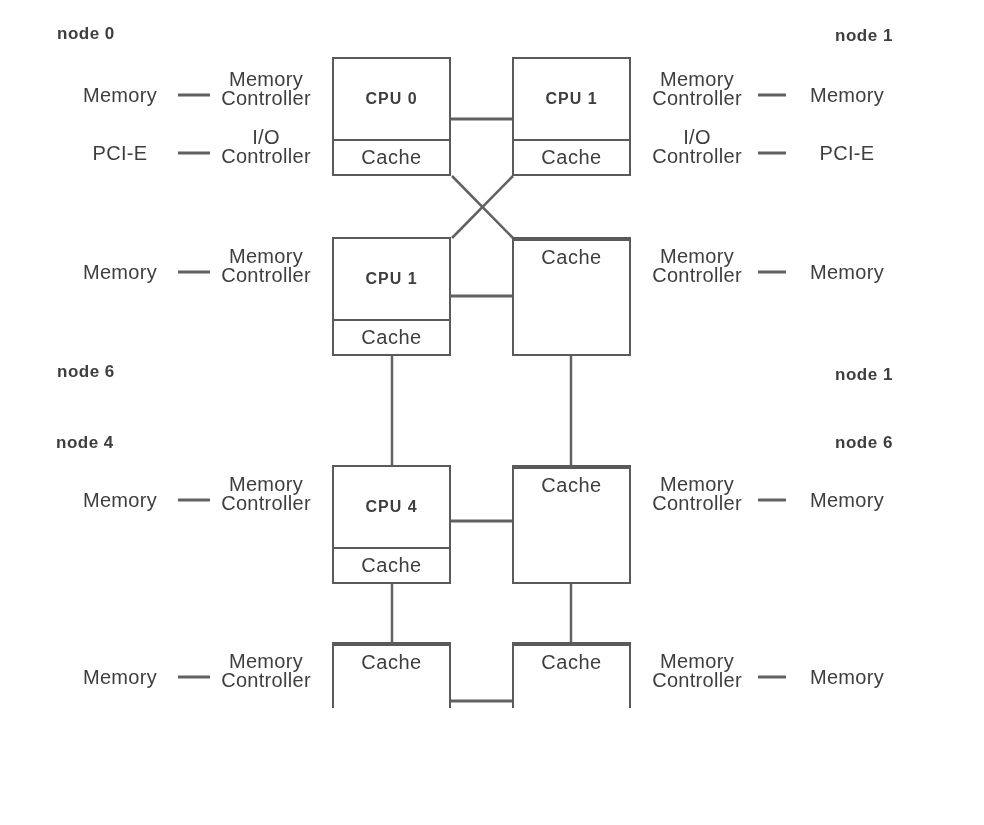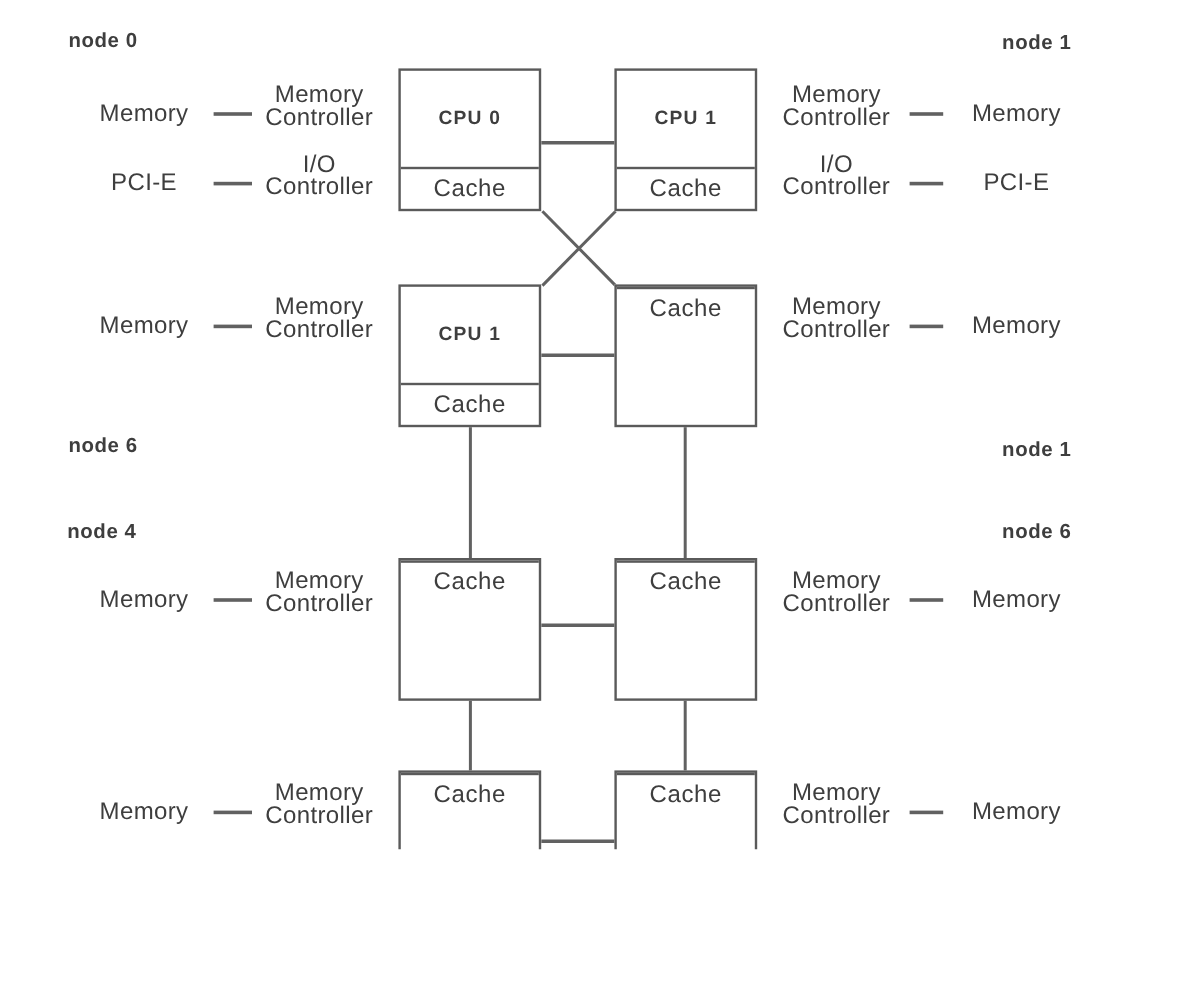--- a/index.html
+++ b/index.html
@@ -117,20 +117,21 @@
     <div class="cache">Cache</div>
   </div>
   <div class="cpu-box" style="left:332px;top:237px">
     <div class="cpu-name">CPU 1</div>
     <div class="cache">Cache</div>
   </div>
   <div class="cpu-box" style="left:512px;top:237px">
     <div class="cache">Cache</div>
   </div>
   <div class="cpu-box" style="left:332px;top:465px">
+    <div class="cpu-name">CPU 4</div>
     <div class="cache">Cache</div>
   </div>
   <div class="cpu-box" style="left:512px;top:465px">
     <div class="cache">Cache</div>
   </div>
   <div class="cpu-box" style="left:332px;top:642px">
     <div class="cache">Cache</div>
   </div>
   <div class="cpu-box" style="left:512px;top:642px">
     <div class="cache">Cache</div>

